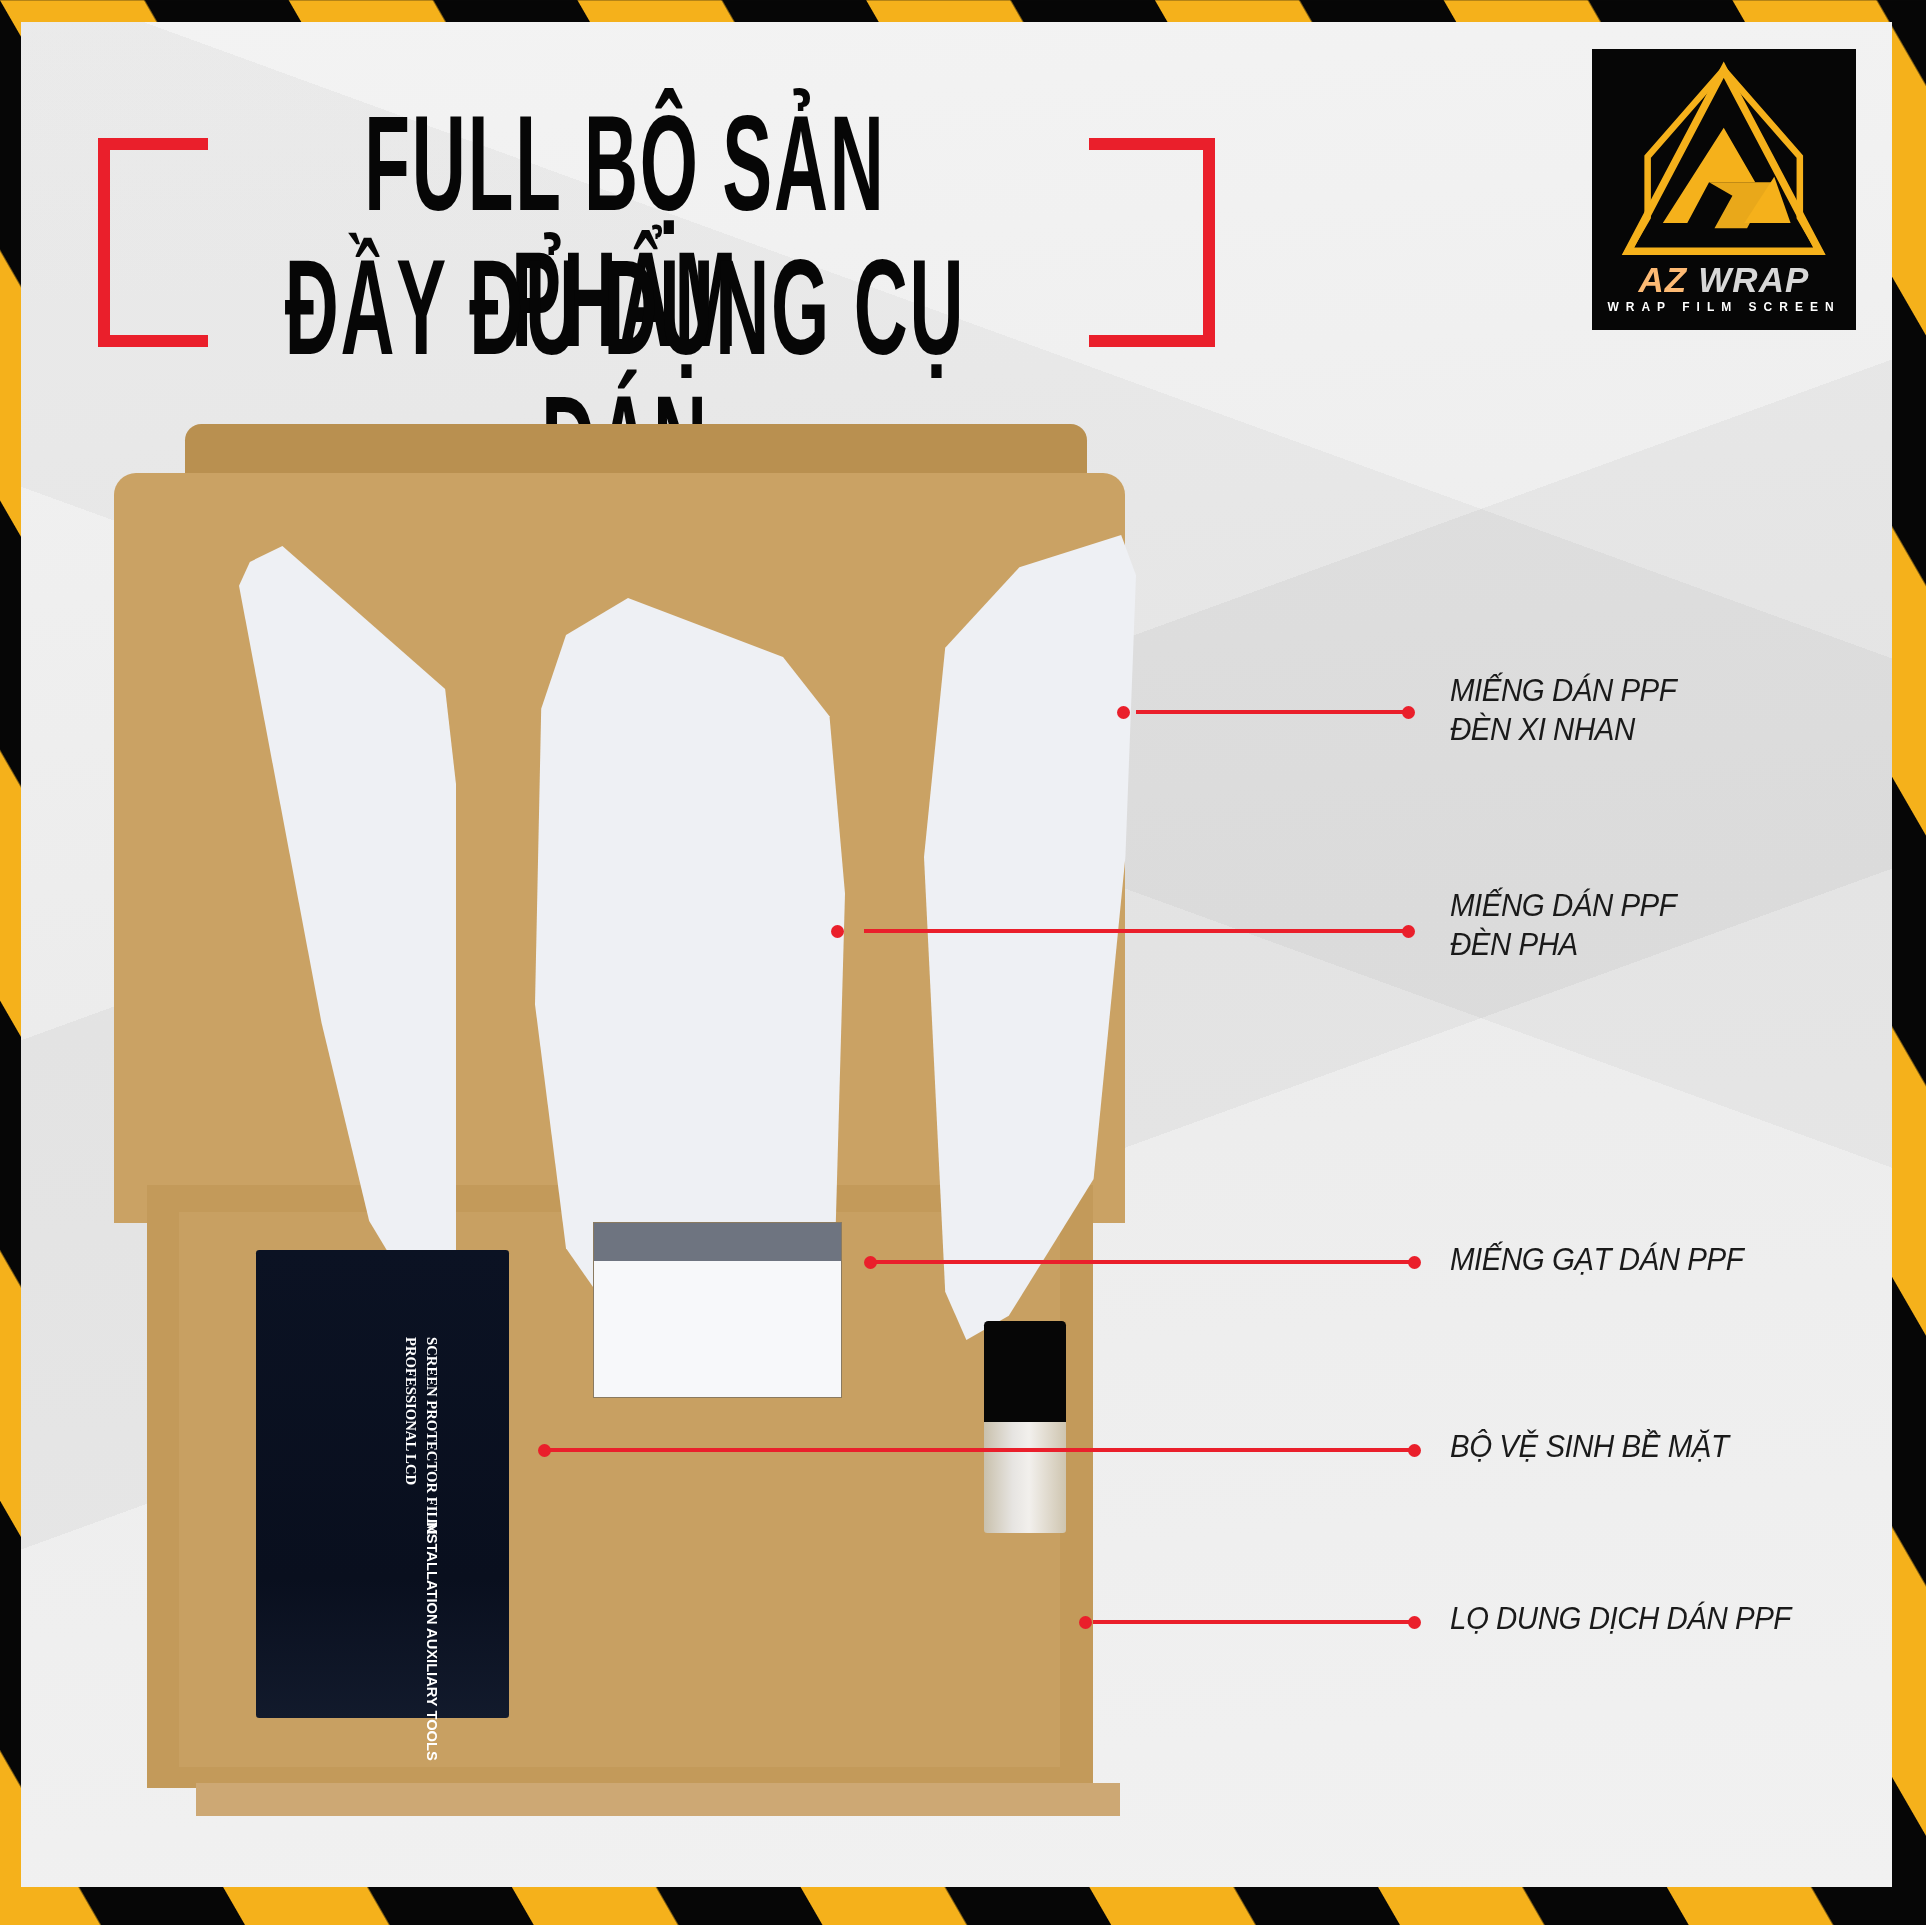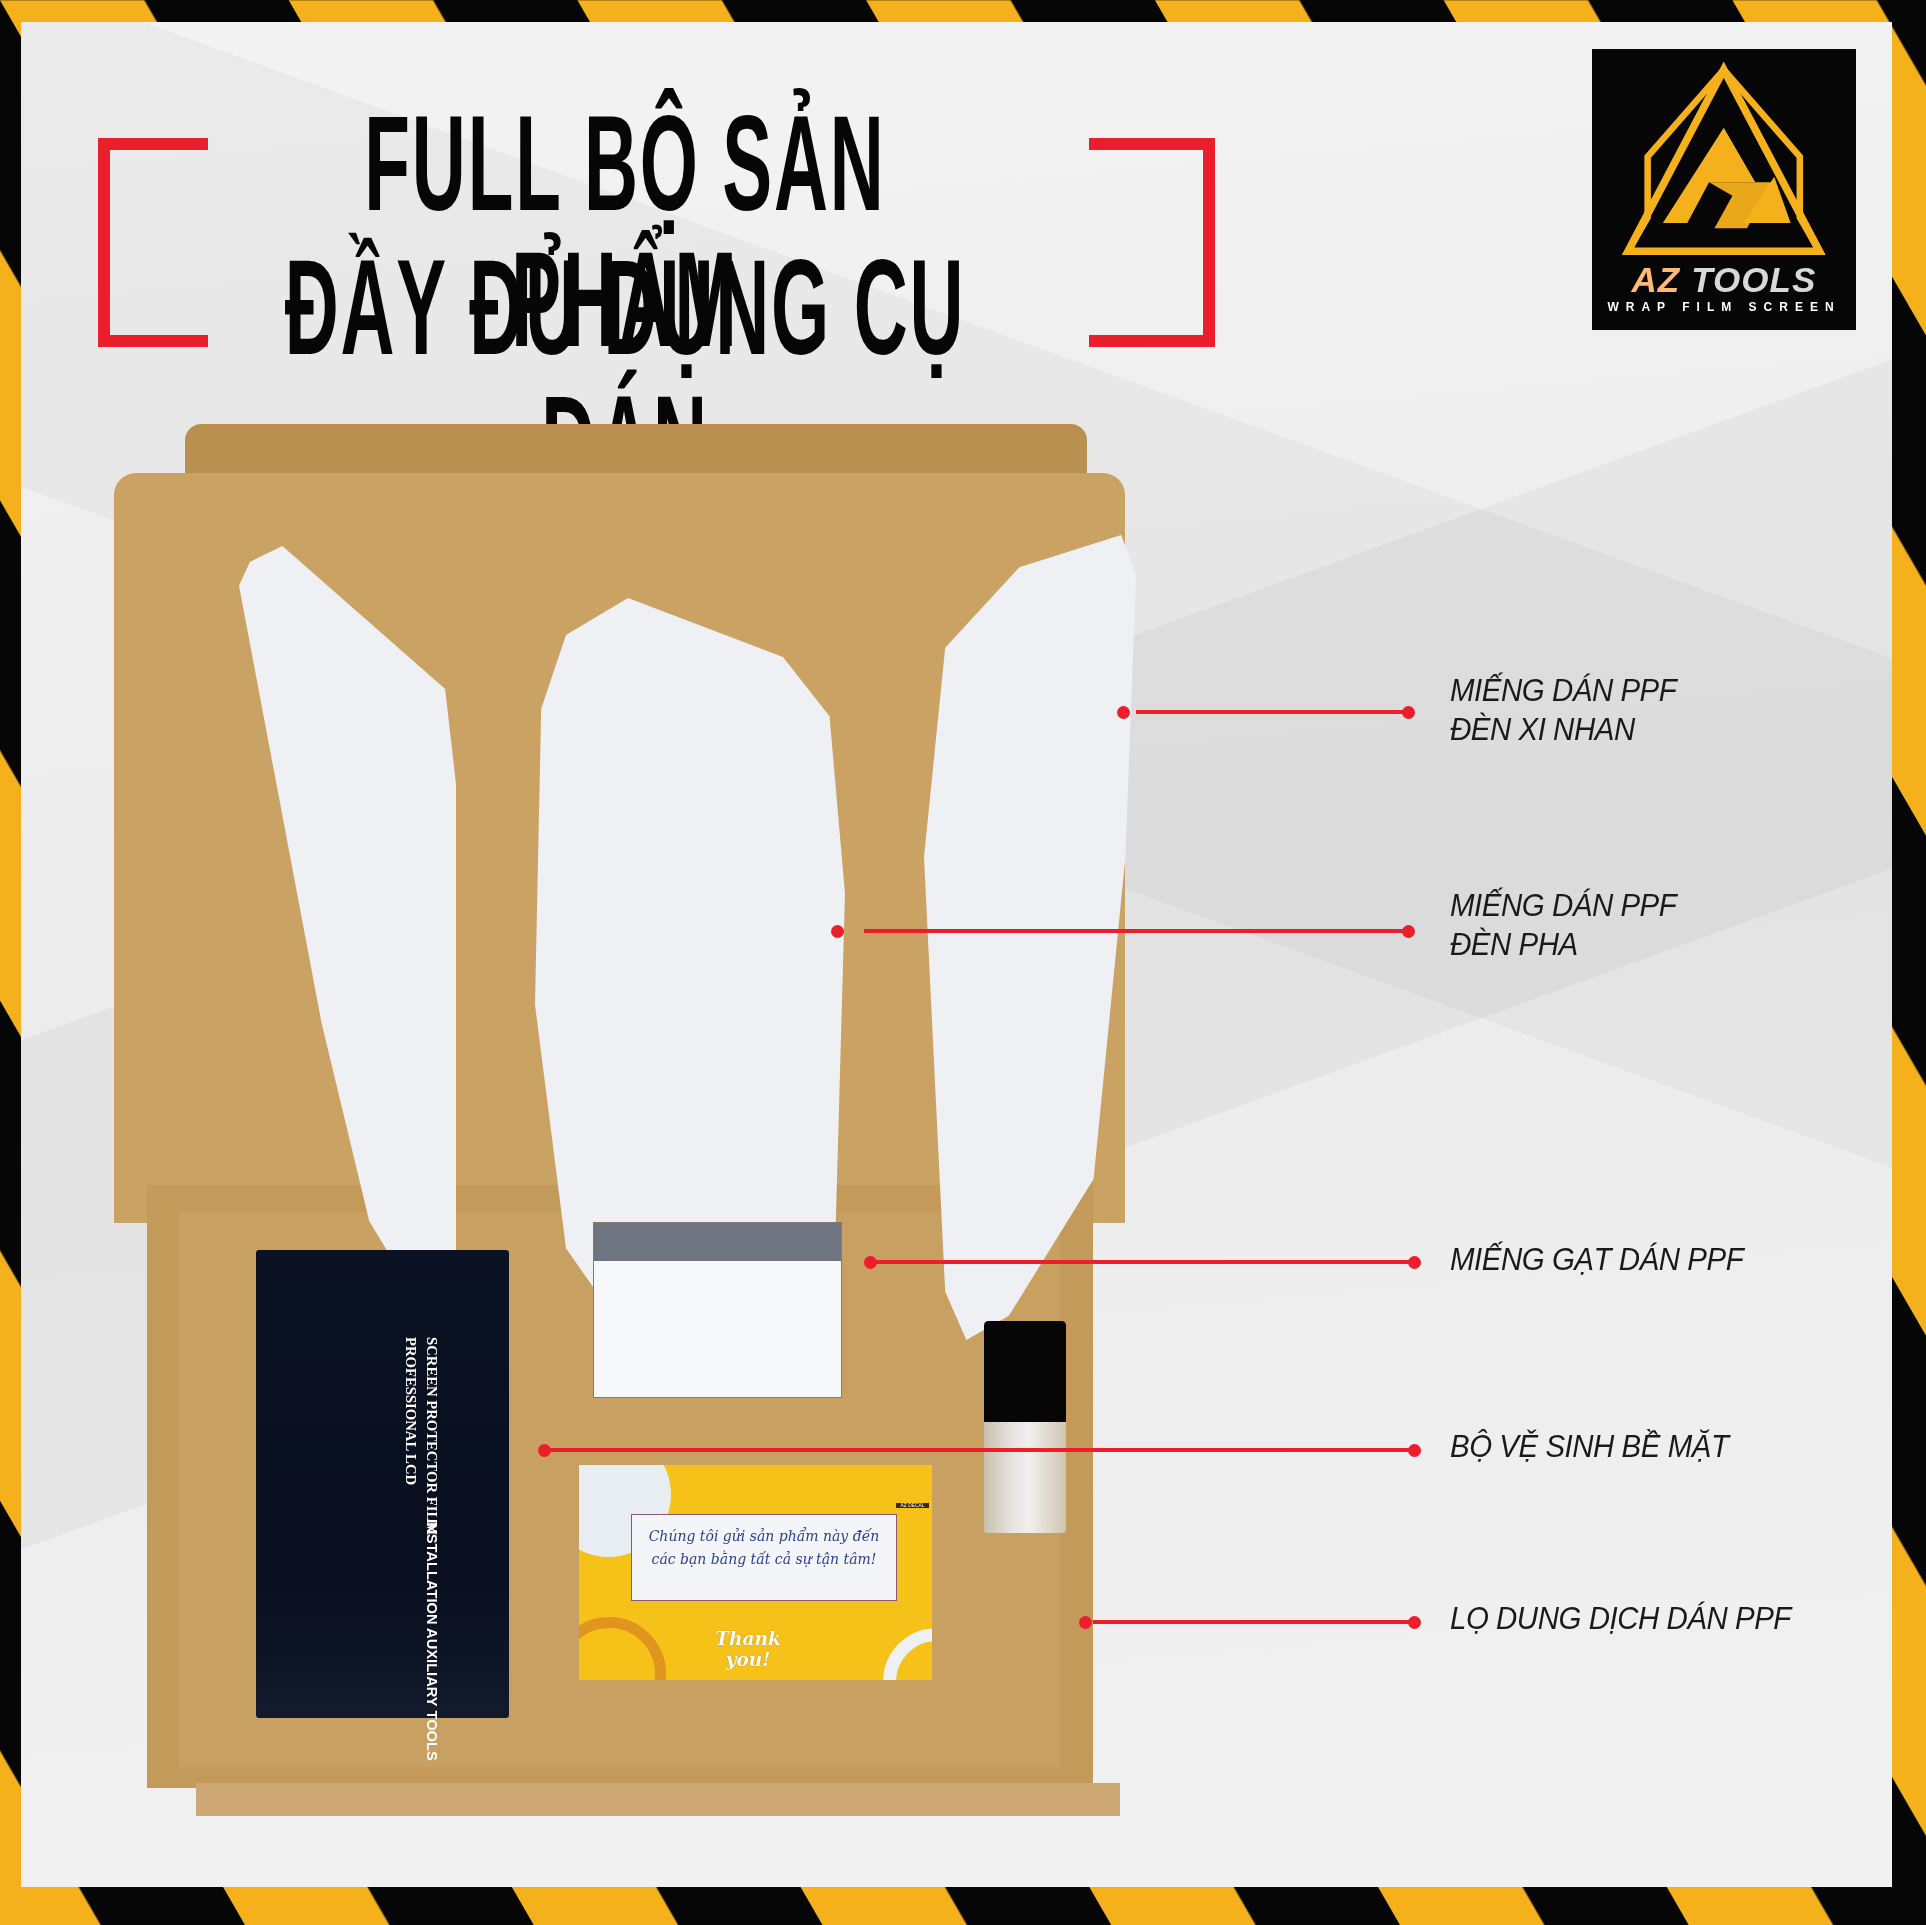--- a/index.html
+++ b/index.html
@@ -46,21 +46,21 @@
 <div class="logo">
   <svg width="264" height="281" viewBox="0 0 485 517" style="position:absolute;left:0;top:0;">
     <polygon points="242,38 382,198 382,310 418,372 66,372 102,310 102,198" fill="none" stroke="#f5b11b" stroke-width="12"></polygon>
     <polygon points="242,38 418,372 66,372" fill="none" stroke="#f5b11b" stroke-width="14"></polygon>
     <polygon points="242,145 300,245 215,245 175,320 130,320" fill="#f5b11b"></polygon>
     <polygon points="215,245 330,245 285,330 225,330 258,270" fill="#f5b11b" opacity="0.95"></polygon>
     <polygon points="335,235 365,320 280,320" fill="#f5b11b"></polygon>
   </svg>
   <div class="logo-text" style="top:211px; font-size:35px; font-weight:900; font-style:italic; letter-spacing:1.1px;">
     <span style="color:#fdba74;">AZ</span>
-    <span style="color:#d8d8d8;">TOOLS</span>
+    <span style="color:#d8d8d8;">WRAP</span>
   </div>
   <div class="logo-text" style="top:251px; font-size:12px; color:#fff; letter-spacing:7px; font-weight:700;">WRAP FILM SCREEN</div>
 </div>
 
 <div class="box" style="left:114px; top:424px; width:1011px; height:1397px; background:transparent;">
 
   <div class="box" style="left:71px; top:0; width:902px; height:54px; border-radius:16.3px 16.3px 0 0; background:#b99050;"></div>
 
   <div class="box" style="left:0; top:49px; width:1011px; height:750px; border-radius:22px 22px 0 0; background:#caa264;"></div>
 
@@ -76,30 +76,20 @@
     <div style="position:absolute; left:182px; top:22px; width:43px; height:250px; transform:rotate(90deg) translateX(0); transform-origin:left top;"></div>
     <div style="position:absolute; left:163px; top:87px; width:207px; transform:rotate(90deg); transform-origin:left top; color:#fff; font-family:'Liberation Serif', serif; font-weight:700; font-size:14.7px; white-space:nowrap;">PROFESSIONAL LCD</div>
     <div style="position:absolute; left:184px; top:87px; width:228px; transform:rotate(90deg); transform-origin:left top; color:#fff; font-family:'Liberation Serif', serif; font-weight:700; font-size:14.7px; white-space:nowrap;">SCREEN PROTECTOR FILM</div>
     <div style="position:absolute; left:184px; top:269px; width:283px; transform:rotate(90deg); transform-origin:left top; color:#fff; font-weight:700; font-size:14.7px; white-space:nowrap;">INSTALLATION  AUXILIARY TOOLS</div>
   </div>
 
   <div style="position:absolute; left:479px; top:798px; width:247px; height:174px; background:#f7f8fa; border:1.1px solid #8a7a60;">
     <div style="position:absolute; left:0; top:0; width:100%; height:38px; background:#6e7480;"></div>
   </div>
 
-  <div style="position:absolute; left:465px; top:1041px; width:353px; height:215px; background:#f6c21a; overflow:hidden;">
-    <div style="position:absolute; left:-33px; top:-33px; width:125px; height:125px; border-radius:50%; background:#e8edf2;"></div>
-    <div style="position:absolute; left:-27px; top:152px; width:92px; height:92px; border-radius:50%; border:11px solid #e0951e;"></div>
-    <div style="position:absolute; left:304px; top:163px; width:82px; height:82px; border-radius:50%; border:13px solid #eef1f4;"></div>
-    <div style="position:absolute; left:52px; top:49px; width:266px; height:87px; background:#f4f5f8; border:1.6px solid #8b5a78; box-sizing:border-box; padding:9.8px 16.3px;">
-      <div style="font-family:'DejaVu Serif', serif; font-style:italic; color:#2a3f8f; font-size:14px; line-height:23px; text-align:center;">Chúng tôi gửi sản phẩm này đến các bạn bằng tất cả sự tận tâm!</div>
-    </div>
-    <div style="position:absolute; left:128px; top:163px; width:82px; text-align:center; font-family:'DejaVu Serif', serif; font-style:italic; color:#fff; font-size:18.5px; font-weight:700; text-shadow:0 0 1.1px #a06b00;">Thank you!</div>
-    <div style="position:absolute; left:317px; top:38px; width:33px; text-align:center; font-size:4.9px; color:#fff; background:#3a2a10;">AZ DECAL</div>
-  </div>
 
   <div style="position:absolute; left:870px; top:897px; width:82px; height:217px;">
     <div style="position:absolute; left:0; top:0; width:82px; height:101px; background:#060606; border-radius:4.3px 4.3px 0 0;"></div>
     <div style="position:absolute; left:0; top:101px; width:82px; height:111px; background:linear-gradient(90deg,#c9c2b0,#e8e8e8 35%,#f4f4f4 55%,#cfc7b4); border-radius:0 0 3.3px 3.3px; opacity:0.95;"></div>
   </div>
 </div>
 
 <div class="line" style="left:1136px; top:710px; width:275px;"></div>
 <div class="dot" style="left:1117px; top:710px;"></div>
 <div class="dot" style="left:1402px; top:710px;"></div>

